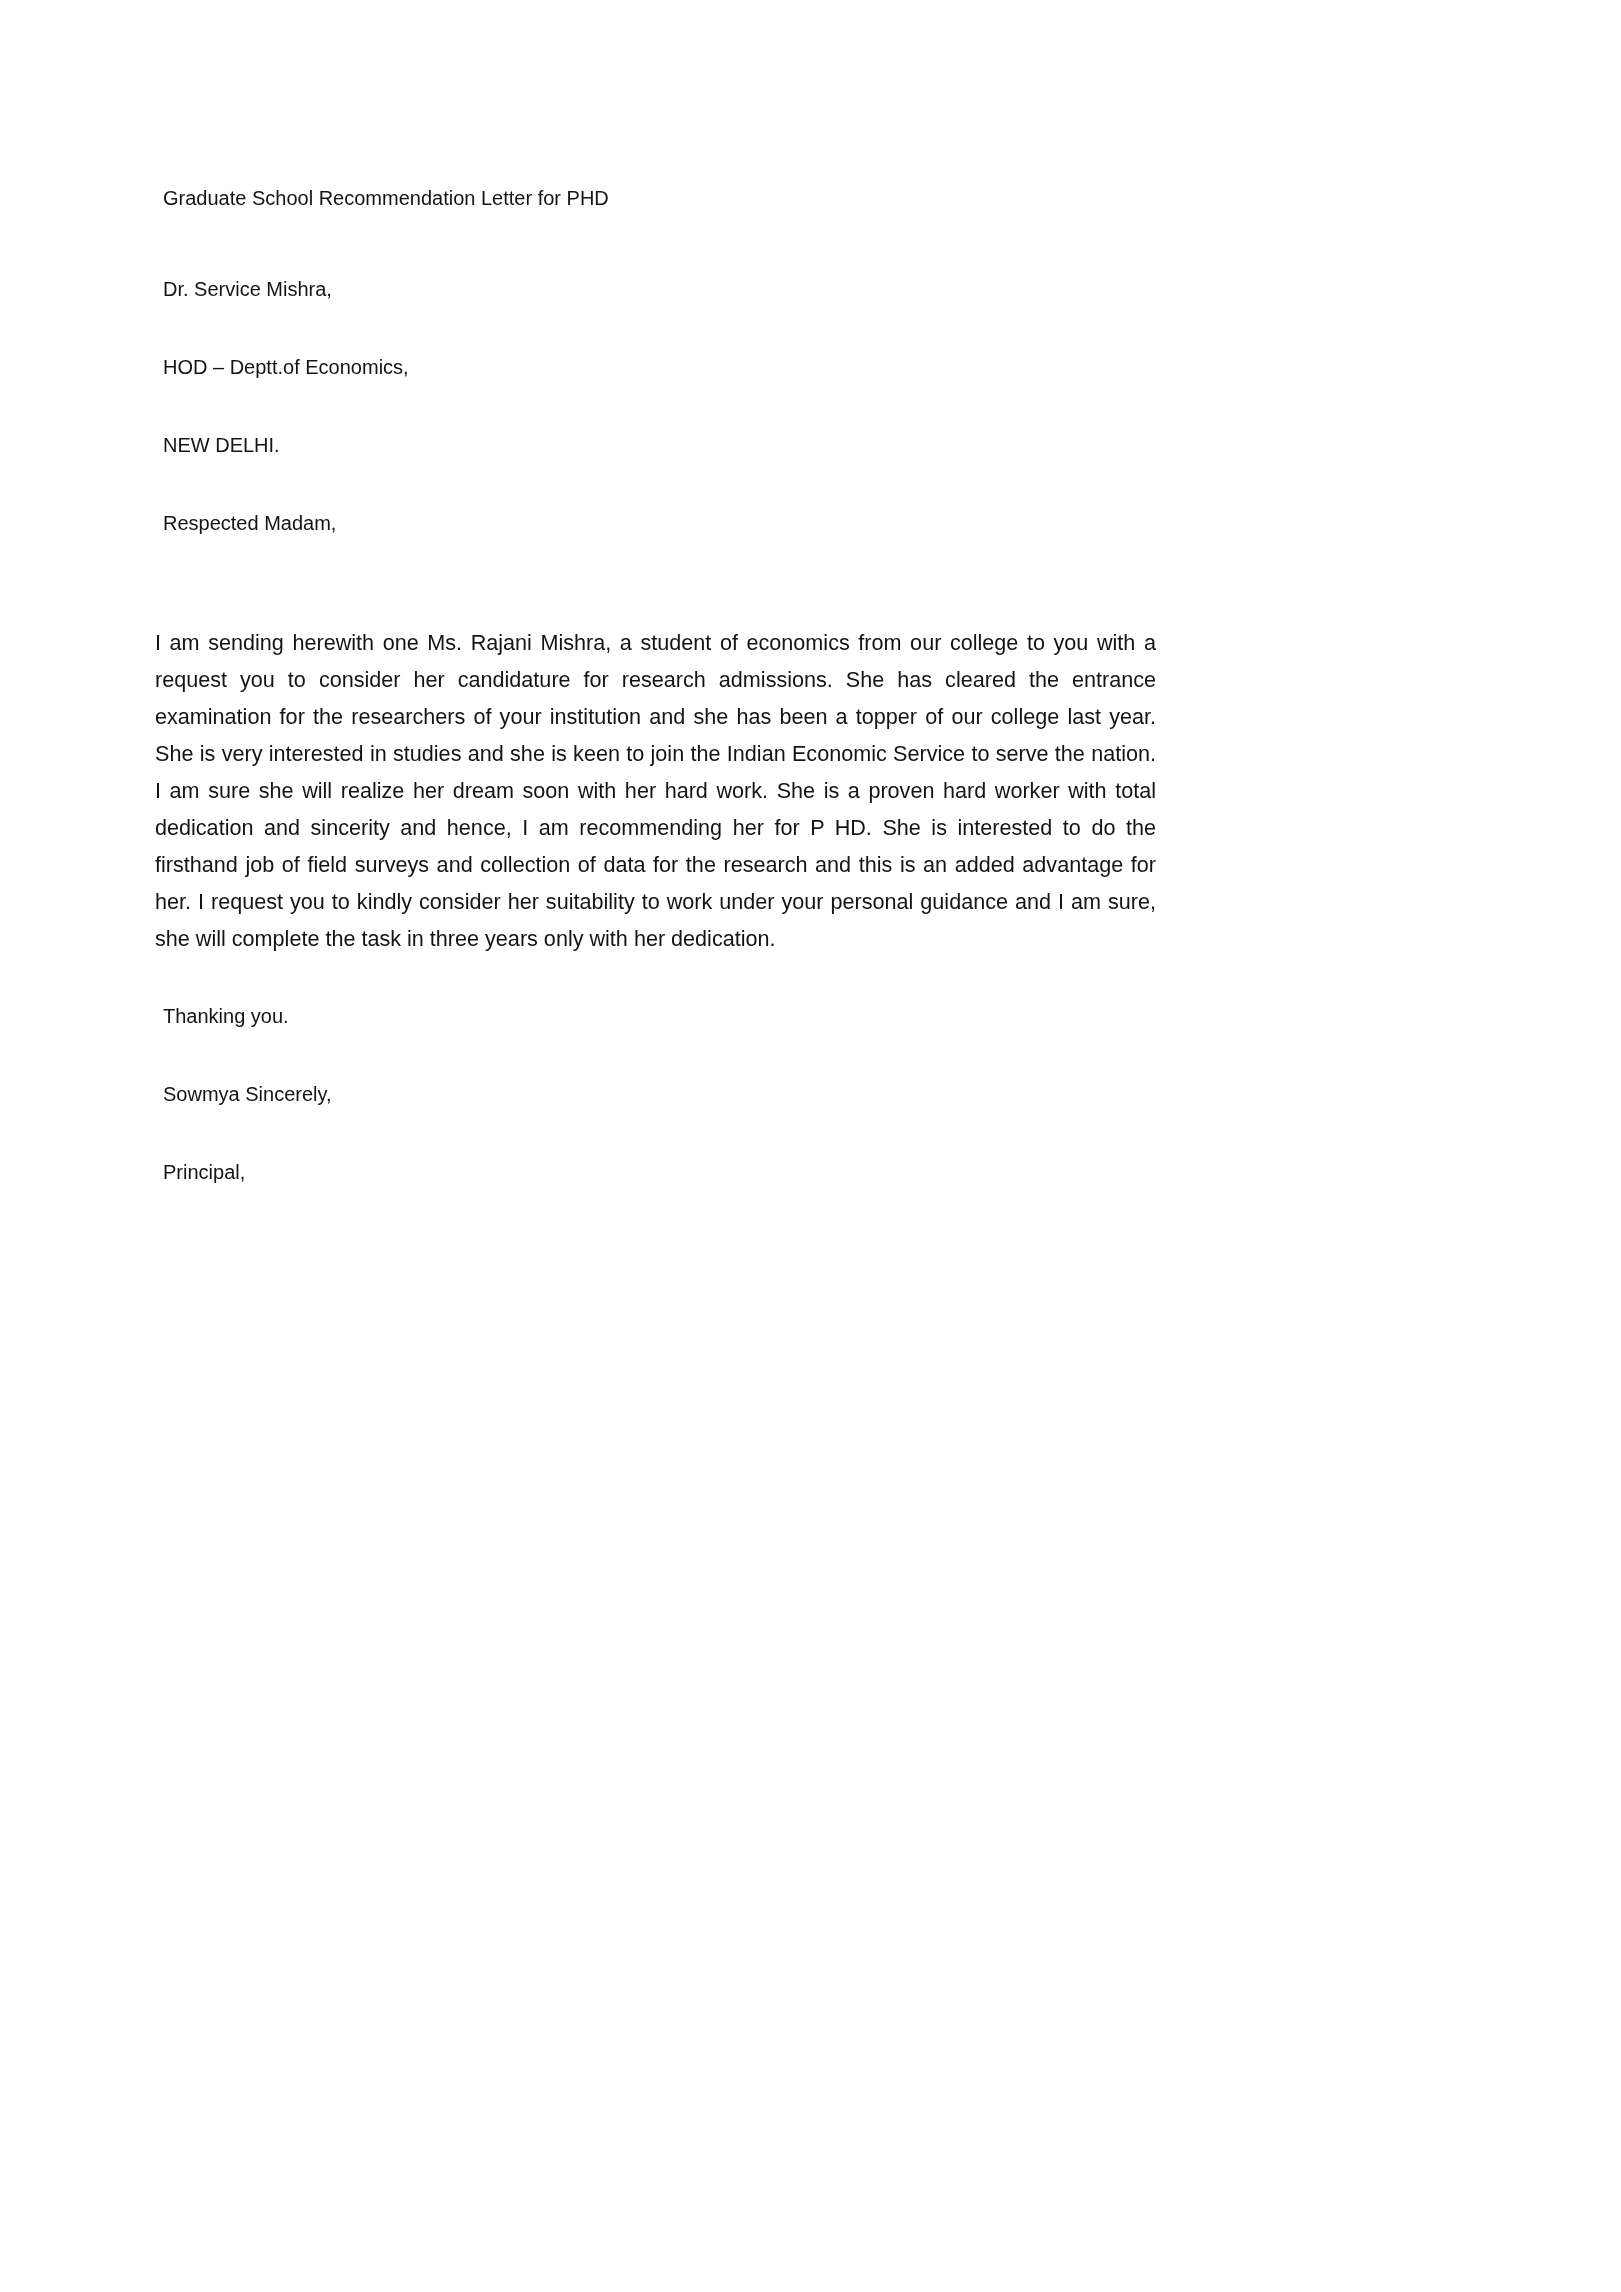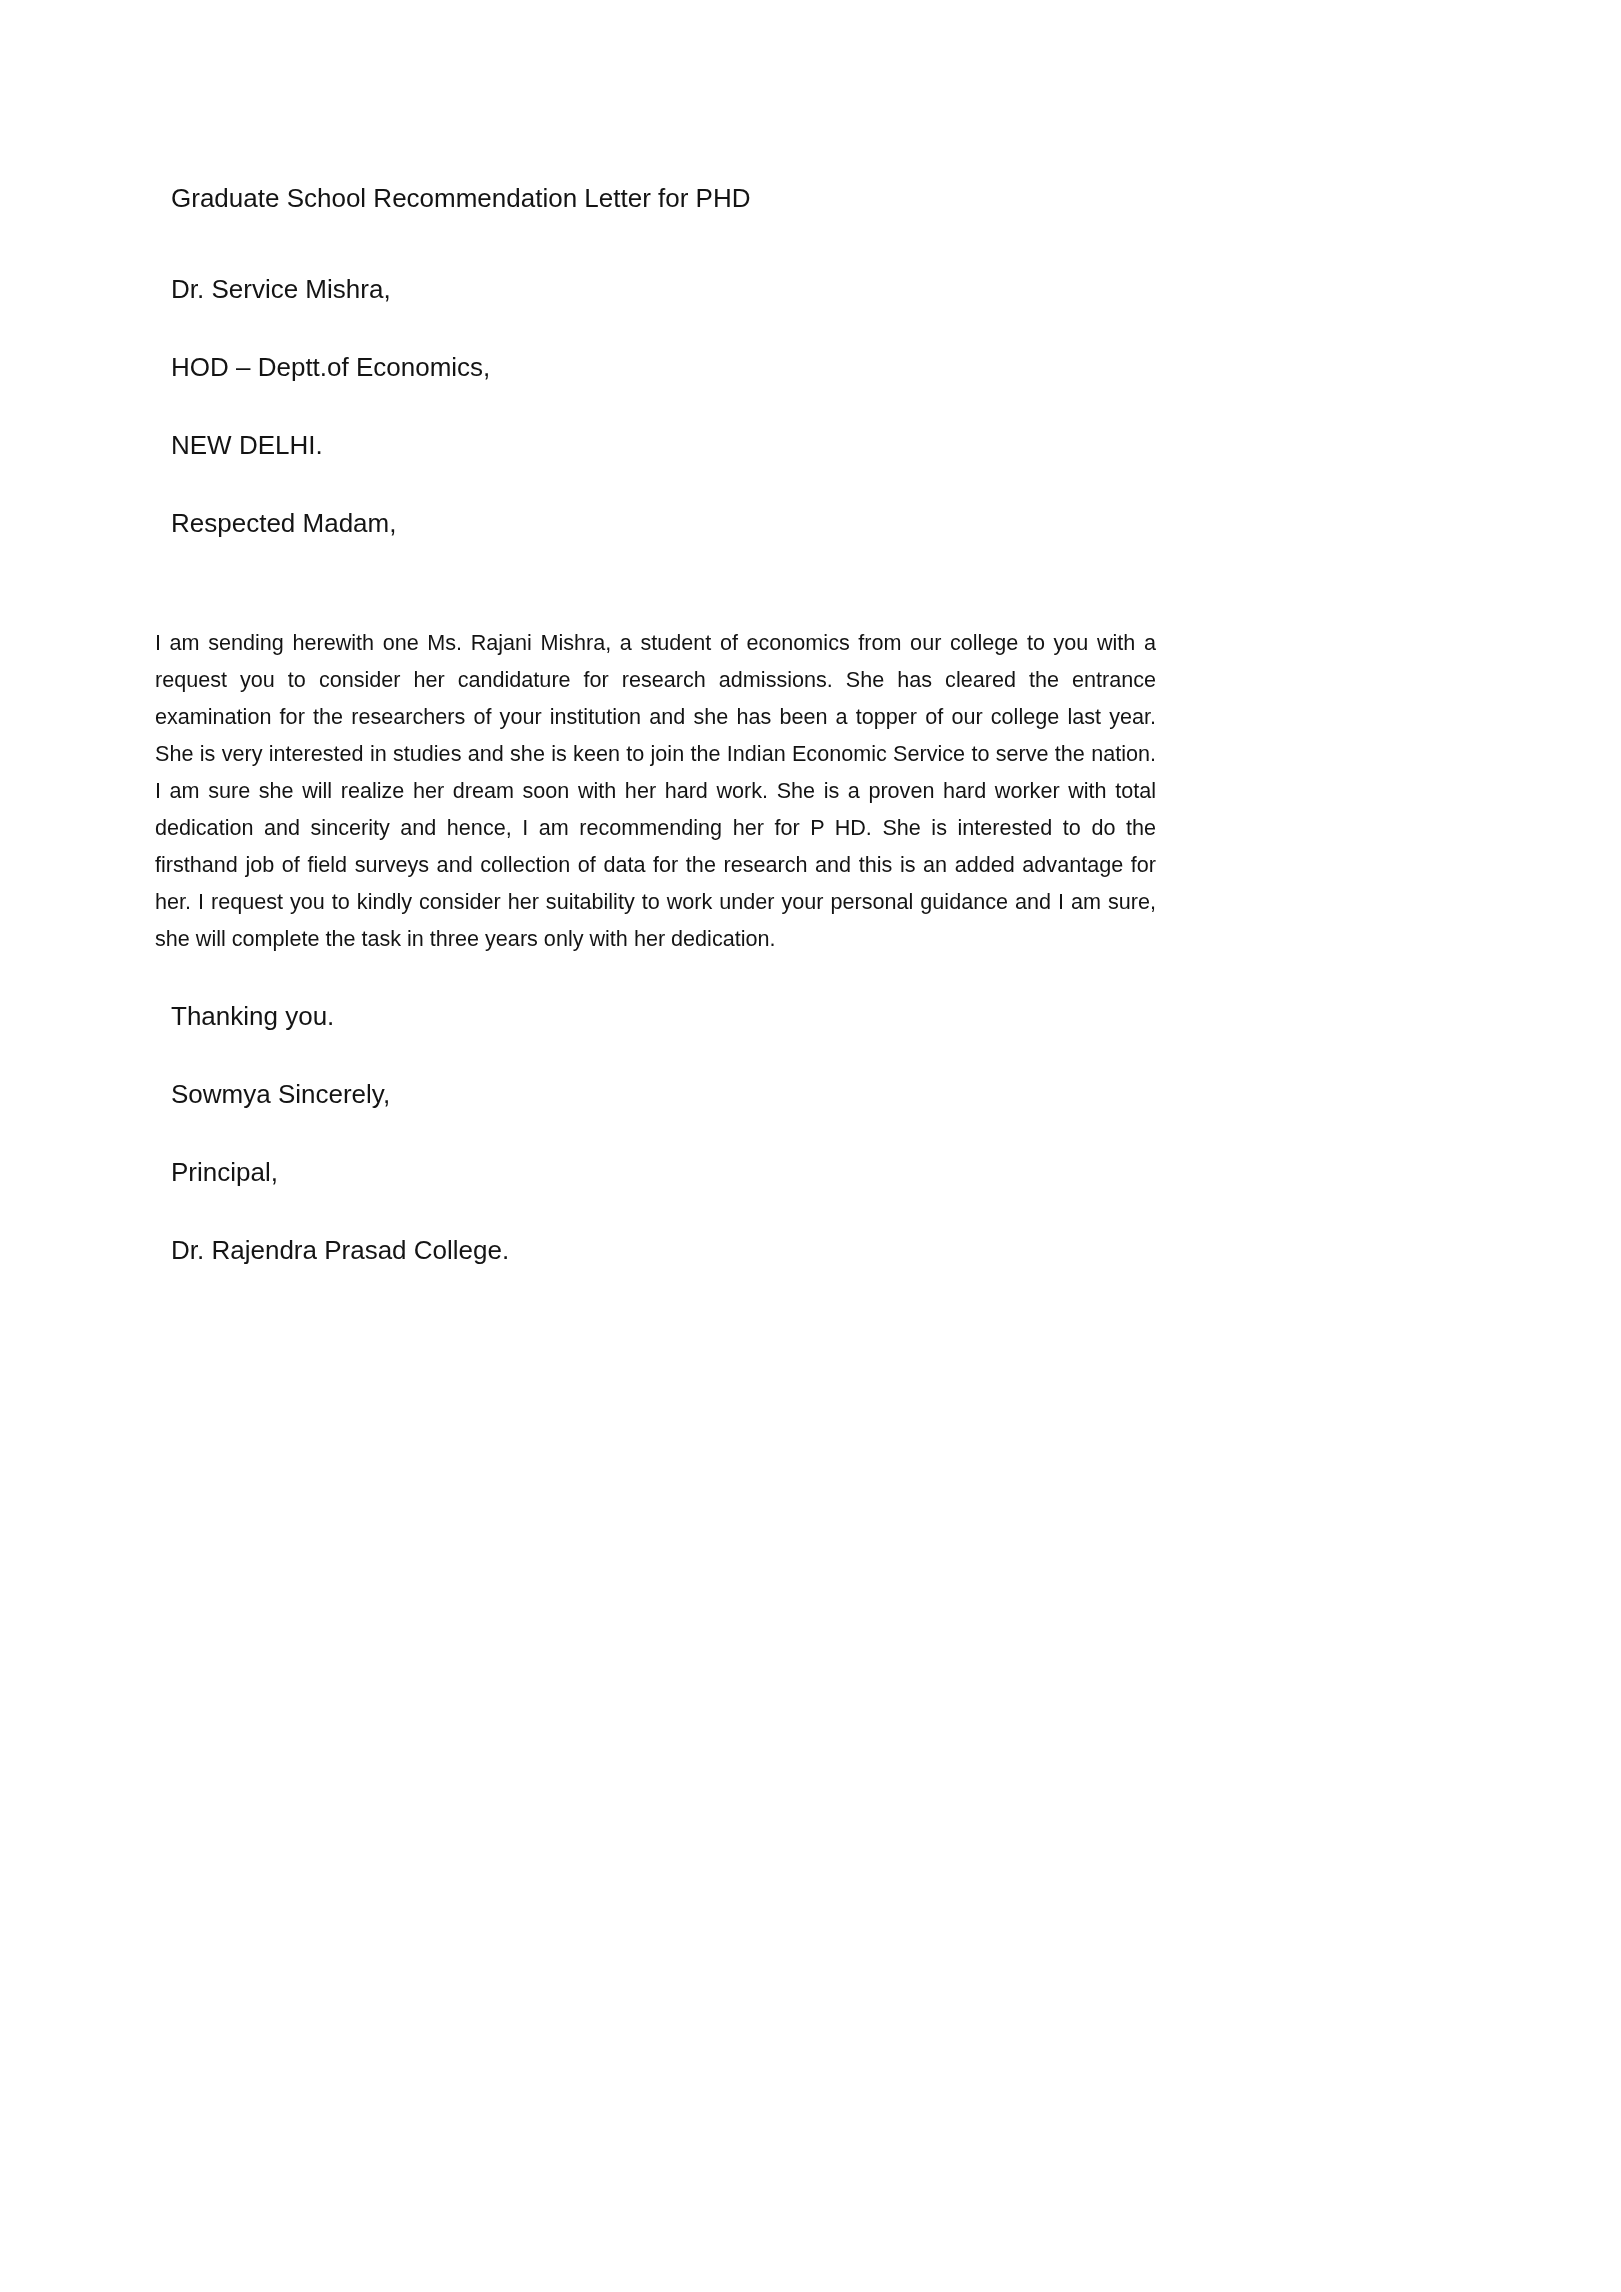--- a/index.html
+++ b/index.html
@@ -14,23 +14,23 @@
     background: #ffffff;
     overflow: hidden;
     font-family: "Liberation Sans", sans-serif;
     color: #141414;
   }
   .letter {
     box-sizing: border-box;
     padding: 180px 465px 0 155px; 
   }
   .line {
-    font-size: 26px;
+    font-size: 20px;
     line-height: 37px;
-    margin: 0 0 41px 16px;
+    margin: 0 0 41px 8px;
     white-space: pre-wrap;
   }
   .title-line {
     margin-bottom: 54px;
   }
   .body-paragraph {
     font-size: 21.6px;
     line-height: 37px;
     text-align: justify;
     margin: 82px 0 41px 0;
@@ -55,17 +55,16 @@
 
     <p class="body-paragraph">I am sending herewith one Ms. Rajani Mishra, a student of economics from our college to you with a request you to consider her candidature for research admissions. She has cleared the entrance examination for the researchers of your institution and she has been a topper of our college last year. She is very interested in studies and she is keen to join the Indian Economic Service to serve the nation. I am sure she will realize her dream soon with her hard work. She is a proven hard worker with total dedication and sincerity and hence, I am recommending her for P HD. She is interested to do the firsthand job of field surveys and collection of data for the research and this is an added advantage for her. I request you to kindly consider her suitability to work under your personal guidance and I am sure, she will complete the task in three years only with her dedication.</p>
 
     <p class="line">Thanking you.</p>
 
     <p class="line">Sowmya Sincerely,</p>
 
 
     <p class="line">Principal,</p>
 
-    <p class="line">Dr. Rajendra Prasad College.</p>
 
   </div>
 </div>
 
 
 </body></html>

